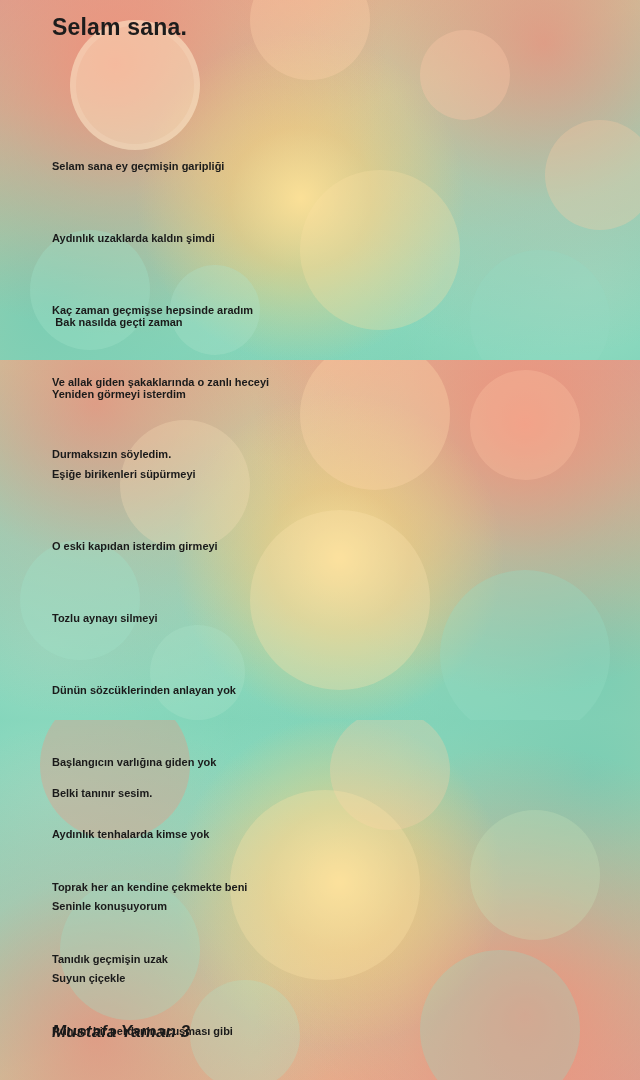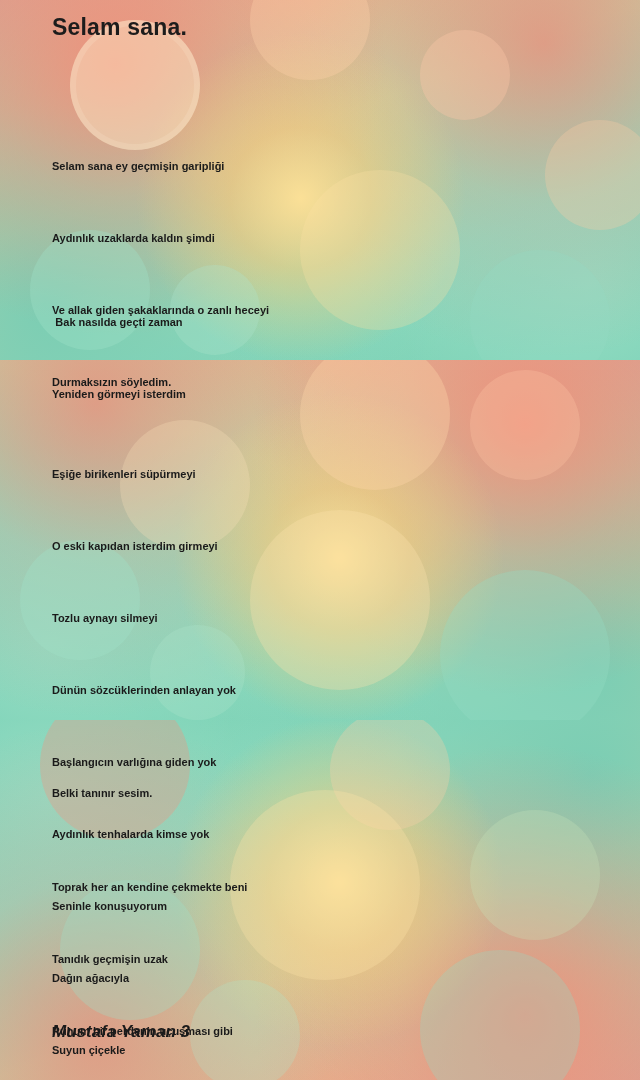--- a/index.html
+++ b/index.html
@@ -139,38 +139,38 @@
     <div class="bokeh" style="left:190px; top:260px; width:110px; height:110px; background:rgba(175,230,205,0.26);"></div>
   </div>
 
   <div class="content">
 
     <div class="title">Selam sana.</div>
 
     <div class="stanza s1">
       <div>Selam sana ey geçmişin garipliği</div>
       <div>Aydınlık uzaklarda kaldın şimdi</div>
+      <div>Kaç zaman geçmişse hepsinde aradım</div>
       <div>Ve allak giden şakaklarında o zanlı heceyi</div>
       <div>Durmaksızın söyledim.</div>
     </div>
 
     <div class="stanza s2">
       <div>Bak nasılda geçti zaman</div>
       <div>Yeniden görmeyi isterdim</div>
     </div>
 
     <div class="stanza s3">
       <div>Eşiğe birikenleri süpürmeyi</div>
       <div>O eski kapıdan isterdim girmeyi</div>
       <div>Tozlu aynayı silmeyi</div>
       <div>Dünün sözcüklerinden anlayan yok</div>
       <div>Başlangıcın varlığına giden yok</div>
       <div>Aydınlık tenhalarda kimse yok</div>
       <div>Seninle konuşuyorum</div>
-      <div>Dağın ağacıyla</div>
       <div>Suyun çiçekle</div>
       
     </div>
 
     <div class="stanza s4">
       <div>Belki tanınır sesim.</div>
     </div>
 
     <div class="stanza s5">
       <div>Toprak her an kendine çekmekte beni</div>

